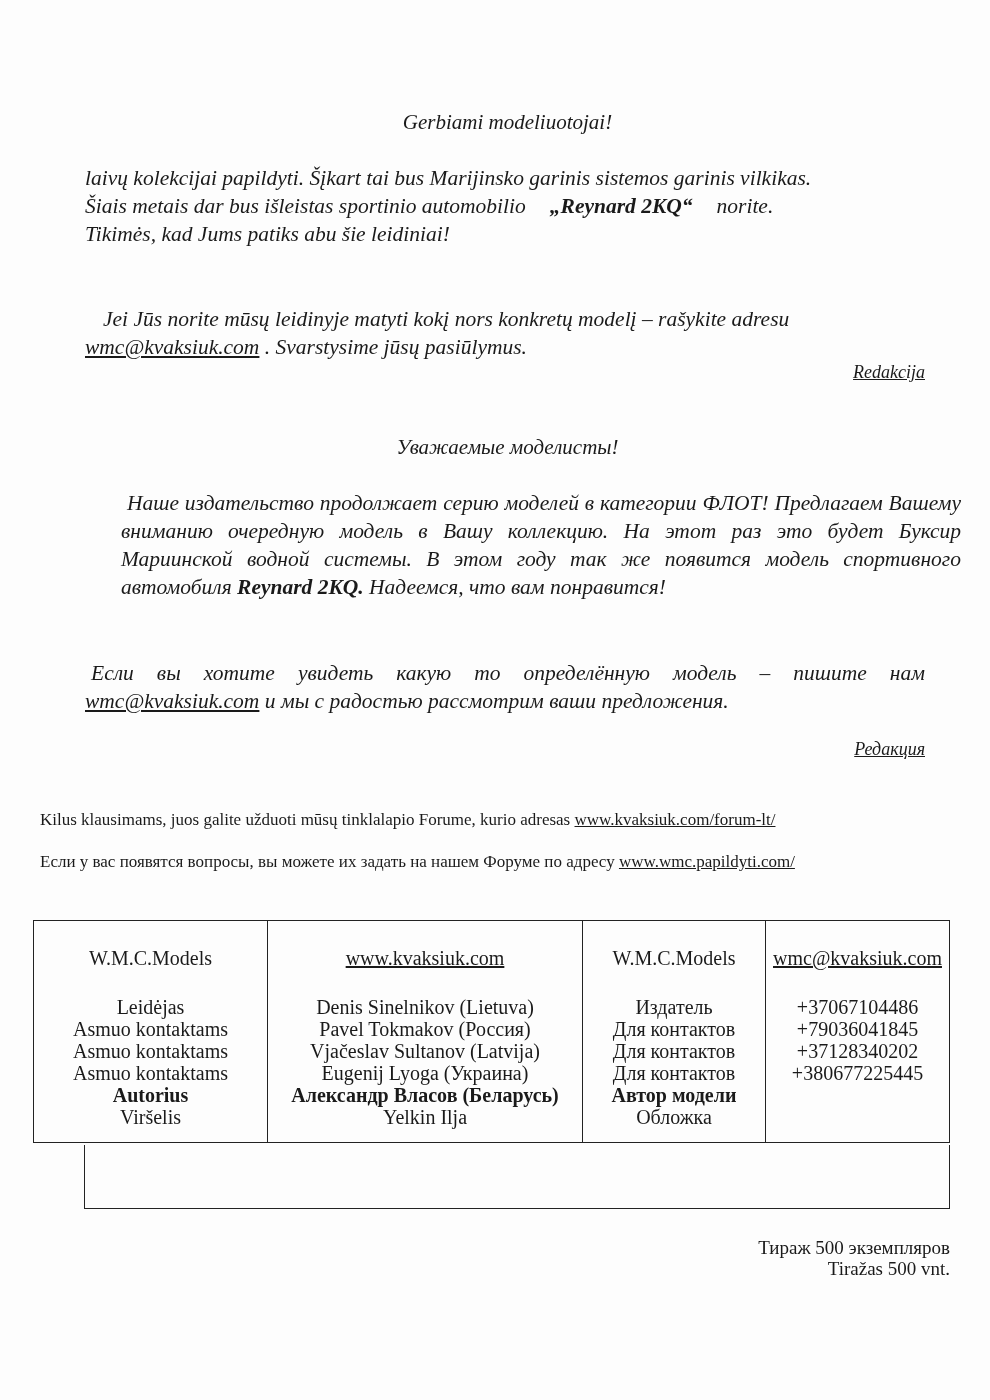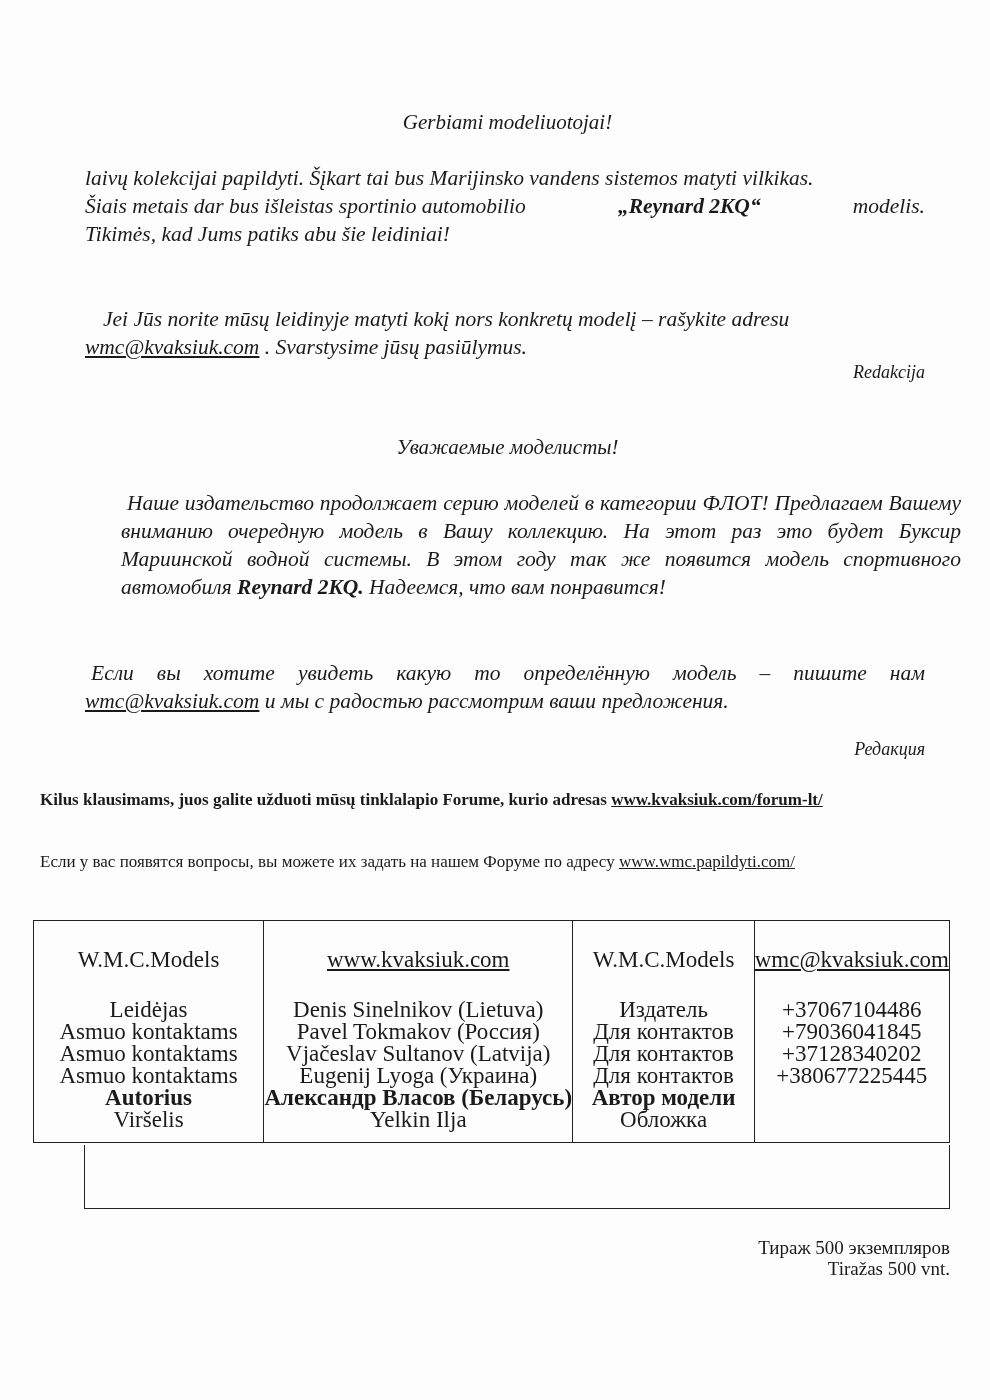--- a/index.html
+++ b/index.html
@@ -1,61 +1,61 @@
 <!DOCTYPE html>
 <html><head>
 <meta charset="utf-8">
 <style>
   html, body { margin:0; padding:0; }
   body { width:990px; height:1400px; background:#fdfdfd; position:relative; overflow:hidden;
          font-family:"Liberation Serif","DejaVu Serif",serif; color:#1a1a1a; }
   .abs { position:absolute; }
   .heading { left:0; width:1015px; text-align:center; font-size:21px; font-style:italic; }
   .para { left:85px; width:840px; font-size:21.5px; line-height:28px; font-style:italic; text-align:justify; text-align-last:left; }
-  .sig { right:65px; font-size:18px; font-style:italic; }
+  .sig { right:65px; font-size:18px; font-style:italic;text-decoration:underline; }
   .u { text-decoration:underline; }
   .b { font-weight:bold; }
   .note { font-size:17px; }
-  table.credits { position:absolute; left:33px; top:920px; width:917px; height:223px; border-collapse:collapse; font-size:23px; }
+  table.credits { position:absolute; left:33px; top:920px; width:917px; height:223px; border-collapse:collapse; font-size:20px; }
   table.credits td { border:1.5px solid #222; vertical-align:top; text-align:center; padding:0; }
   .col-head { display:block; margin-top:26px; margin-bottom:26px; }
   .col-line { display:block; line-height:22px; }
   .druka { left:84px; top:1145px; width:866px; height:64px; border:1.5px solid #222; border-top:none; text-align:center; font-size:17px; line-height:22px; box-sizing:border-box; padding-top:10px; }
   .tirazh { left:0; width:950px; top:1237px; text-align:right; font-size:19px; line-height:21px; }
 </style>
 </head>
 <body>
 
 <div class="abs heading" style="top:110px;">Gerbiami modeliuotojai!</div>
 
 <div class="abs para" style="top:164px;">
-  <div>laivų kolekcijai papildyti. Šįkart tai bus Marijinsko vandens sistemos matyti vilkikas.</div>
-  <div style="display:flex; justify-content:space-between;gap:24px;">
+  <div>laivų kolekcijai papildyti. Šįkart tai bus Marijinsko garinis sistemos garinis vilkikas.</div>
+  <div style="display:flex; justify-content:flex-start;gap:24px;">
     <span>Šiais metais dar bus išleistas sportinio automobilio</span>
     <span class="b">„Reynard 2KQ“</span>
-    <span>modelis.</span>
+    <span>norite.</span>
   </div>
   <div>Tikimės, kad Jums patiks abu šie leidiniai!</div>
 </div>
 
 <div class="abs para" style="top:305px; padding-left:18px; width:822px;">Jei Jūs norite mūsų leidinyje matyti kokį nors konkretų modelį – rašykite adresu</div>
 <div class="abs para" style="top:333px;">
   <span class="u">wmc@kvaksiuk.com</span><span> . Svarstysime jūsų pasiūlymus.</span>
 </div>
 <div class="abs sig" style="top:362px;">Redakcija</div>
 
 <div class="abs heading" style="top:435px;">Уважаемые моделисты!</div>
 
 <div class="abs para" style="top:489px; text-indent:6px;margin-left:36px;"><span>Наше издательство продолжает серию моделей в категории ФЛОТ! Предлагаем Вашему вниманию очередную модель в Вашу коллекцию. На этот раз это будет Буксир Мариинской водной системы. В этом году так же появится модель спортивного автомобиля </span><span class="b">Reynard 2KQ.</span><span> Надеемся, что вам понравится!</span></div>
 
 <div class="abs para" style="top:659px; text-indent:6px;font-style:italic;"><span>Если вы хотите увидеть какую то определённую модель – пишите нам </span><span class="u">wmc@kvaksiuk.com</span><span> и мы с радостью рассмотрим ваши предложения.</span></div>
 
 <div class="abs sig" style="top:739px;">Редакция</div>
 
-<div class="abs note" style="left:40px; top:790px;font-weight:bold;">
+<div class="abs note" style="left:40px; top:810px;">
   <span>Kilus klausimams, juos galite užduoti mūsų tinklalapio Forume, kurio adresas </span><span class="u">www.kvaksiuk.com/forum-lt/</span>
 </div>
 <div class="abs note" style="left:40px; top:852px;">
   <span>Если у вас появятся вопросы, вы можете их задать на нашем Форуме по адресу </span><span class="u">www.wmc.papildyti.com/</span>
 </div>
 
 <table class="credits">
   <tbody>
       <tr>
     <td style="width:233px;">

